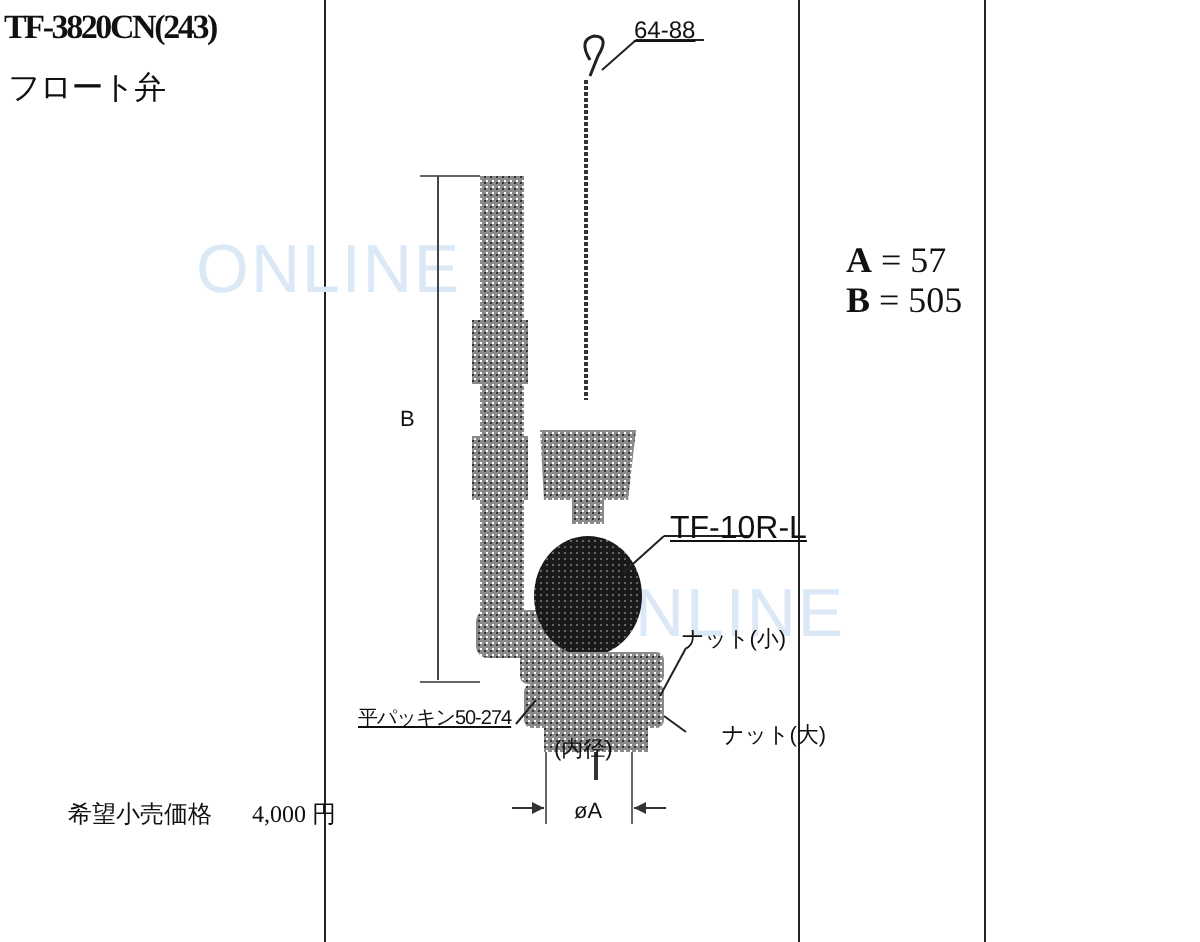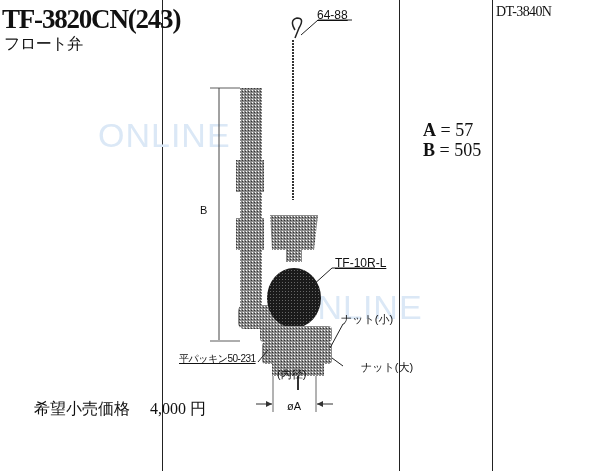--- a/index.html
+++ b/index.html
@@ -1,23 +1,23 @@
 <!DOCTYPE html>
 <html><head>
 <meta charset="utf-8">
 <style>
   html, body { margin:0; padding:0; background:#ffffff; }
   body { width:600px; height:471px; position:relative; overflow:hidden;
          font-family: "DejaVu Serif", serif; color:#111; }
   .vline { position:absolute; top:0; bottom:0; width:1px; background:#222; }
   .abs { position:absolute; }
-  .title { left:2px; top:4px; font-size:27px; font-weight:bold; letter-spacing:-1.2px;
+  .title { left:2px; top:4px; font-size:17px; font-weight:bold; letter-spacing:-1.2px;
            font-family:"Liberation Serif", serif; white-space:nowrap; }
   .subtitle { left:4px; top:34px; font-size:16px; font-family:"DejaVu Sans", sans-serif; letter-spacing:-0.5px; }
-  .price { left:34px; top:399px; font-size:16px; font-family:"Liberation Serif", serif; white-space:nowrap; }
+  .price { left:34px; top:399px; font-size:12px; font-family:"Liberation Serif", serif; white-space:nowrap; }
   .price .lbl { margin-right:20px; }
   .dims { left:423px; top:120px; font-size:18px; font-family:"Liberation Serif", serif; line-height:20px; }
   .dims .k { font-weight:bold; }
   .compat { left:496px; top:3px; font-size:14px; font-family:"Liberation Serif", serif; line-height:18px; letter-spacing:-0.6px; }
   .wm { font-family:"Liberation Sans", sans-serif; font-size:34px; color:#dbe8f6; letter-spacing:1px; }
   .callout { font-family:"Liberation Sans", sans-serif; font-size:11px; white-space:nowrap; }
   .u { text-decoration:underline; }
 </style>
 </head>
 <body>
@@ -83,29 +83,28 @@
     <polygon points="317,404 323,401 323,407" fill="#333"></polygon>
 
     <line x1="312" y1="286" x2="332" y2="268" stroke="#222" stroke-width="1"></line>
     <line x1="332" y1="268" x2="375" y2="268" stroke="#222" stroke-width="1"></line>
     <line x1="330" y1="348" x2="343" y2="324" stroke="#222" stroke-width="1"></line>
     <line x1="332" y1="358" x2="343" y2="366" stroke="#222" stroke-width="1"></line>
     <line x1="258" y1="362" x2="268" y2="350" stroke="#222" stroke-width="1"></line>
   </svg>
 
   <div class="abs callout u" style="left:154px; top:8px; font-size:12px;">64-88</div>
-  <div class="abs callout u" style="left:172px; top:256px; font-size:12px;">TF-10R-L</div>
+  <div class="abs callout u" style="left:172px; top:256px; font-size:16px;">TF-10R-L</div>
   <div class="abs callout" style="left:178px; top:312px;">ナット(小)</div>
   <div class="abs callout" style="left:198px; top:360px;">ナット(大)</div>
-  <div class="abs callout u" style="left:16px; top:352px; font-size:10px; letter-spacing:-0.5px;">平パッキン50-231</div>
+  <div class="abs callout u" style="left:16px; top:352px; font-size:10px; letter-spacing:-0.5px;">平パッキン50-274</div>
   <div class="abs callout" style="left:37px; top:204px;">B</div>
   <div class="abs callout" style="left:114px; top:367px;">(内径)</div>
   <div class="abs callout" style="left:124px; top:400px;">øA</div>
 </div>
 
 <div class="abs dims">
   <div><span class="k">A</span> <span>= 57</span></div>
   <div><span class="k">B</span> <span>= 505</span></div>
 </div>
 
 <div class="abs compat">
-  <div>DT-3840N</div>
 </div>
 
 </body></html>

